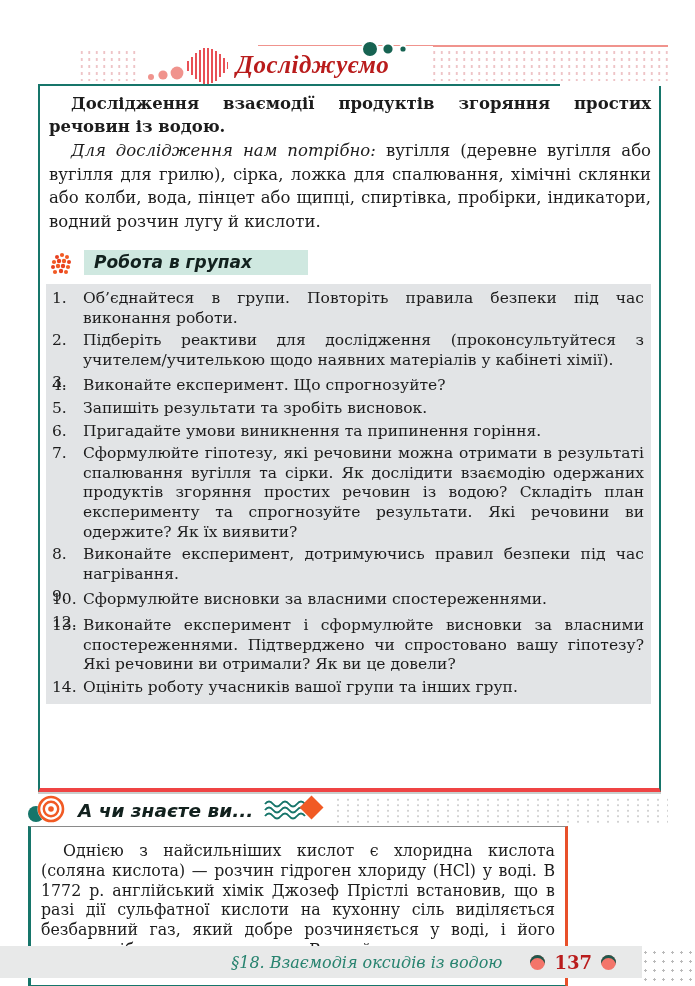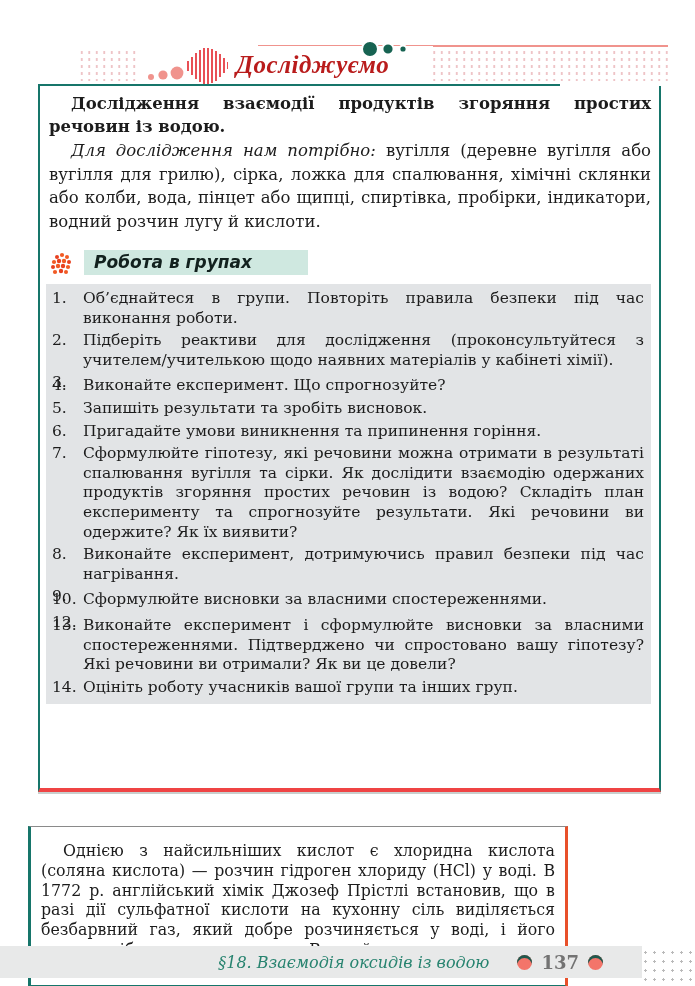--- a/index.html
+++ b/index.html
@@ -51,25 +51,25 @@
     background-size:10px 5.5px;}
 
   .know-box{position:absolute;left:28px;top:826px;width:540px;box-sizing:border-box;
     border-left:3px solid #16756a;border-right:3px solid #e8502a;
     border-top:1px solid #8a8a8a;border-bottom:3px solid #16756a;
     padding:14px 10px 5px 10px;background:#fff;}
   .know-box p{margin:0;font-size:15.8px;line-height:19.8px;text-align:justify;text-indent:22px;}
 
   
   .footer-bar{position:absolute;left:0;top:946px;width:642px;height:32px;background:#e8e9e9;
-    display:flex;align-items:center;justify-content:flex-end;padding-right:33px;box-sizing:border-box;}
+    display:flex;align-items:center;justify-content:flex-end;padding-right:20px;box-sizing:border-box;}
   .footer-section{font-style:italic;font-size:16px;color:#27836f;margin-right:22px;}
   .footer-dot{width:15px;height:15px;border-radius:50%;background:#f3756a;
     box-shadow:inset 0 3px 0 0 #20584d;margin:0 6px;}
-  .footer-page{font-weight:bold;font-size:18px;color:#737373;margin:0 3px;}
+  .footer-page{font-weight:bold;font-size:18px;color:#b91c1c;margin:0 3px;}
   .footer-dots-grid{position:absolute;right:2px;top:948px;width:52px;height:38px;
     background-image:radial-gradient(circle,#b9b9b9 1.2px,transparent 1.4px);
     background-size:9px 9px;}
 </style>
 </head>
 <body>
 
 <div class="page">
 
   <div class="hdr-dots"></div>
@@ -142,20 +142,39 @@
       <li><span class="num">7.</span><span class="txt">Сформулюйте гіпотезу, які речовини можна отримати в результаті спалювання вугілля та сірки. Як дослідити взаємодію одержаних продуктів згоряння простих речовин із водою? Складіть план експерименту та спрогнозуйте результати. Які речовини ви одержите? Як їх виявити?</span></li>
       <li><span class="num">8.</span><span class="txt">Виконайте експеримент, дотримуючись правил безпеки під час нагрівання.</span></li>
       <li><span class="num">9.</span></li>
       <li><span class="num">10.</span><span class="txt">Сформулюйте висновки за власними спостереженнями.</span></li>
       <li><span class="num">12.</span></li>
       <li><span class="num">13.</span><span class="txt">Виконайте експеримент і сформулюйте висновки за власними спостереженнями. Підтверджено чи спростовано вашу гіпотезу? Які речовини ви отримали? Як ви це довели?</span></li>
       <li><span class="num">14.</span><span class="txt">Оцініть роботу учасників вашої групи та інших груп.</span></li>
     </ol>
   </div>
 
+  <div class="know-header">
+    <svg class="know-icon" width="44" height="32" viewBox="0 0 44 32">
+      <circle cx="9" cy="20" r="8" fill="#16756a"></circle>
+      <circle cx="24" cy="15" r="13.5" fill="#ffffff"></circle>
+      <circle cx="24" cy="15" r="12" fill="none" stroke="#f15a24" stroke-width="2.6"></circle>
+      <circle cx="24" cy="15" r="7.2" fill="none" stroke="#f15a24" stroke-width="2.4"></circle>
+      <circle cx="24" cy="15" r="2.8" fill="#f15a24"></circle>
+    </svg>
+    <span class="know-title">А чи знаєте ви...</span>
+    <svg class="know-waves" width="64" height="30" viewBox="0 0 64 30">
+      <g fill="none" stroke="#16756a" stroke-width="2">
+        <path d="M2 9  q4 -5 8 0 t8 0 t8 0 t8 0 t8 0"></path>
+        <path d="M2 15 q4 -5 8 0 t8 0 t8 0 t8 0 t8 0"></path>
+        <path d="M2 21 q4 -5 8 0 t8 0 t8 0 t8 0 t8 0"></path>
+      </g>
+      <rect x="40" y="4" width="17" height="17" fill="#f15a24" transform="rotate(45 48.5 12.5)"></rect>
+    </svg>
+    <div class="know-dots-band"></div>
+  </div>
 
   <div class="know-box">
     <p>Однією з найсильніших кислот є хлоридна кислота (соляна кислота) — розчин гідроген хлориду (HCl) у воді. В 1772 р. англійський хімік Джозеф Прістлі встановив, що в разі дії сульфатної кислоти на кухонну сіль виділяється безбарвний газ, який добре розчиняється у воді, і його можна зібрати над ртуттю. Водний розчин цього газу назвали acidum muriaticum — соляна кислота.</p>
   </div>
 
   <div class="footer-bar">
     <span class="footer-section">§18. Взаємодія оксидів із водою</span>
     <span class="footer-dot"></span>
     <span class="footer-page">137</span>
     <span class="footer-dot"></span>

